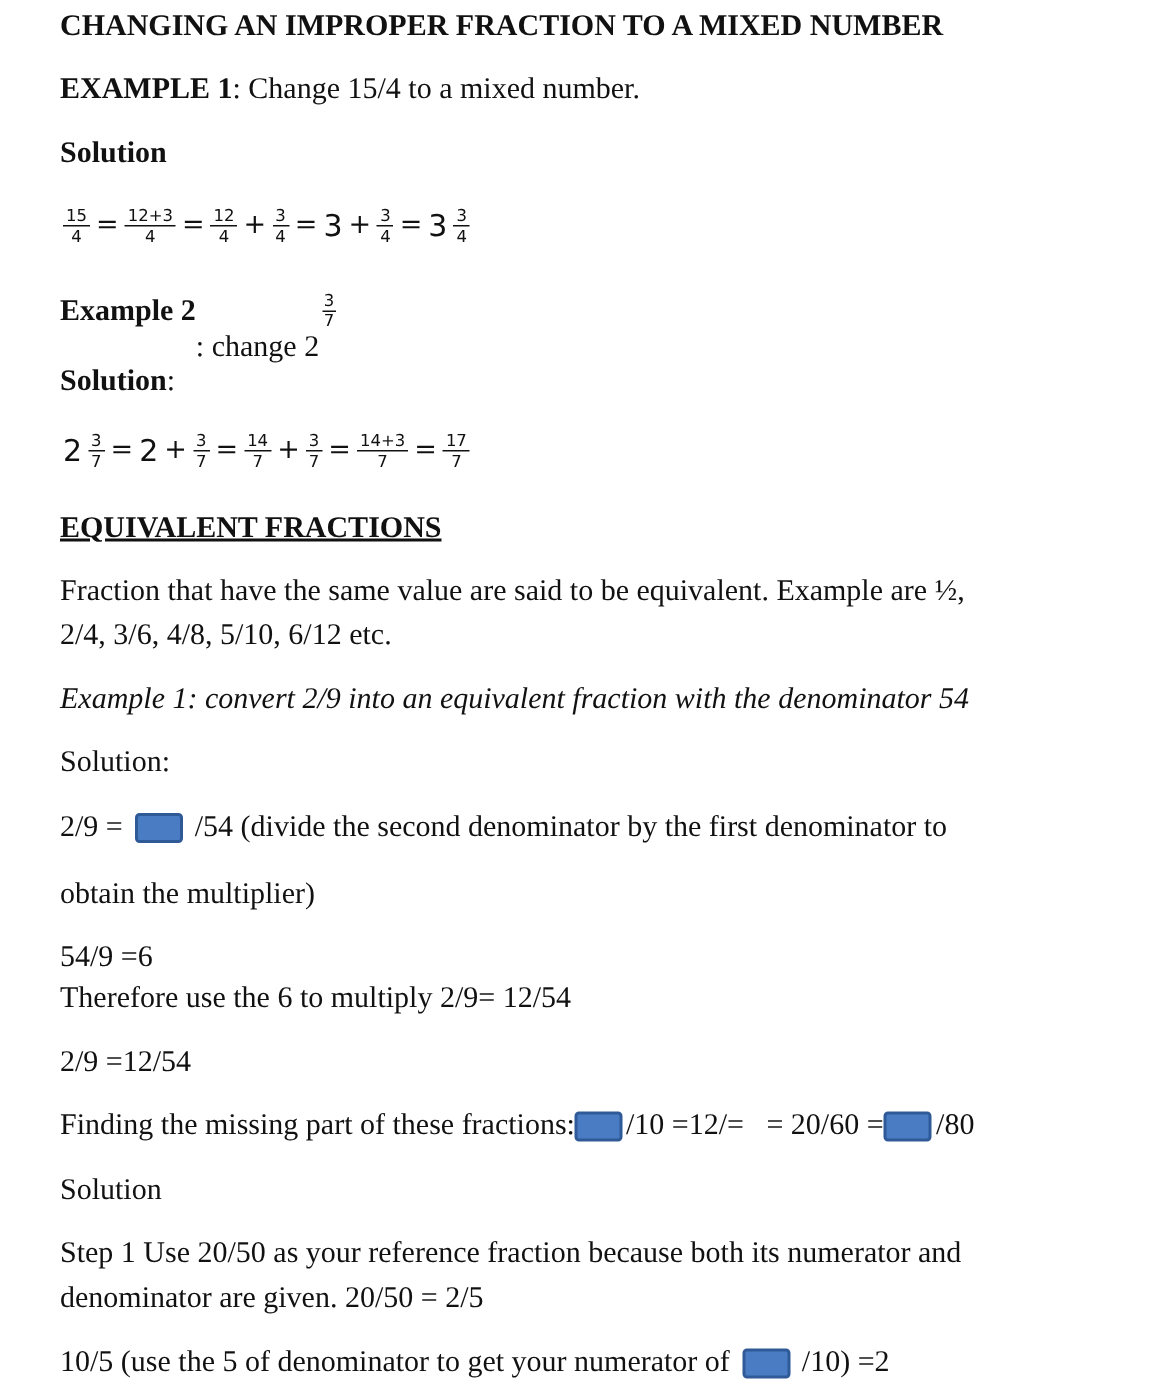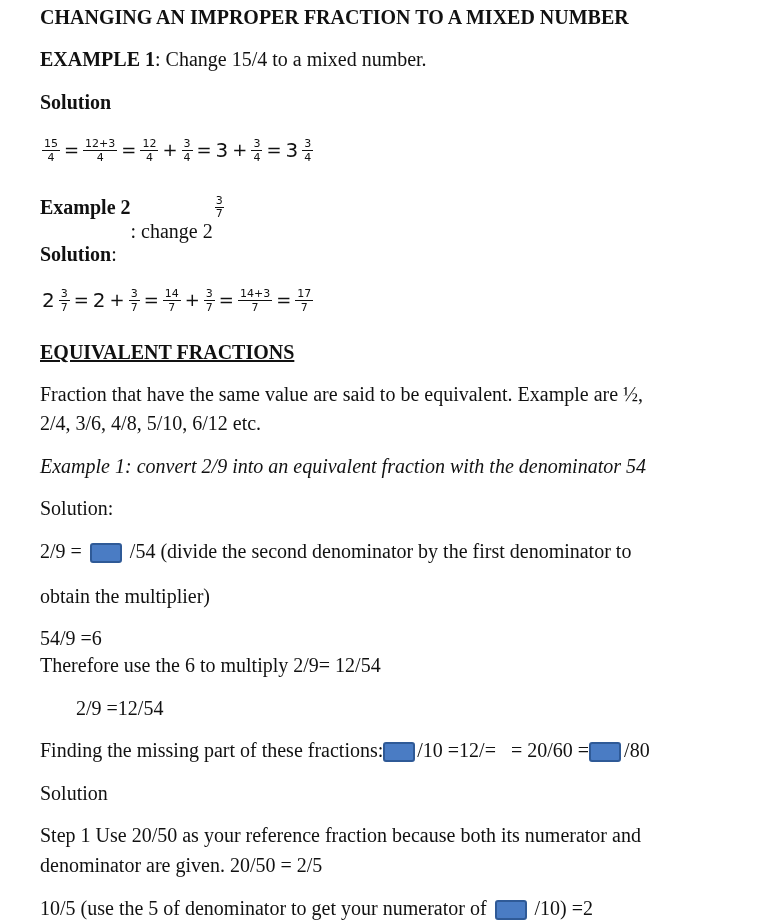--- a/index.html
+++ b/index.html
@@ -126,21 +126,21 @@
 
 <div class="line" style="top:539px;">
   <span>2/9 =</span>
   <span class="box" style="background: rgb(74, 124, 196); border-color: rgb(47, 90, 151);"></span>
   <span>/54 (divide the second denominator by the first denominator to</span>
 </div>
 <div class="line" style="top:552px;margin-top:32px;">obtain the multiplier)</div>
 
 <div class="line" style="top:626px;">54/9 =6</div>
 <div class="line" style="top:653px;">Therefore use the 6 to multiply 2/9= 12/54</div>
-<div class="line" style="top:696px;margin-left:36px;">2/9 =12/54</div>
+<div class="line" style="top:696px;">2/9 =12/54</div>
 
 <div class="line" style="top:738px;">
   <span>Finding the missing part of these fractions:</span><span class="box" style="margin: 0px 2px 0px 0px; background: rgb(74, 124, 196); border-color: rgb(47, 90, 151);"></span><span style="white-space:pre;">/10 =12/=   = 20/60 =</span><span class="box" style="margin: 0px 3px 0px 0px; background: rgb(74, 124, 196); border-color: rgb(47, 90, 151);"></span><span>/80</span>
 </div>
 
 <div class="line" style="top:781px;">Solution</div>
 
 <div class="line" style="top:823px;">Step 1 Use 20/50 as your reference fraction because both its numerator and</div>
 <div class="line" style="top:853px;">denominator are given. 20/50 = 2/5</div>
 

